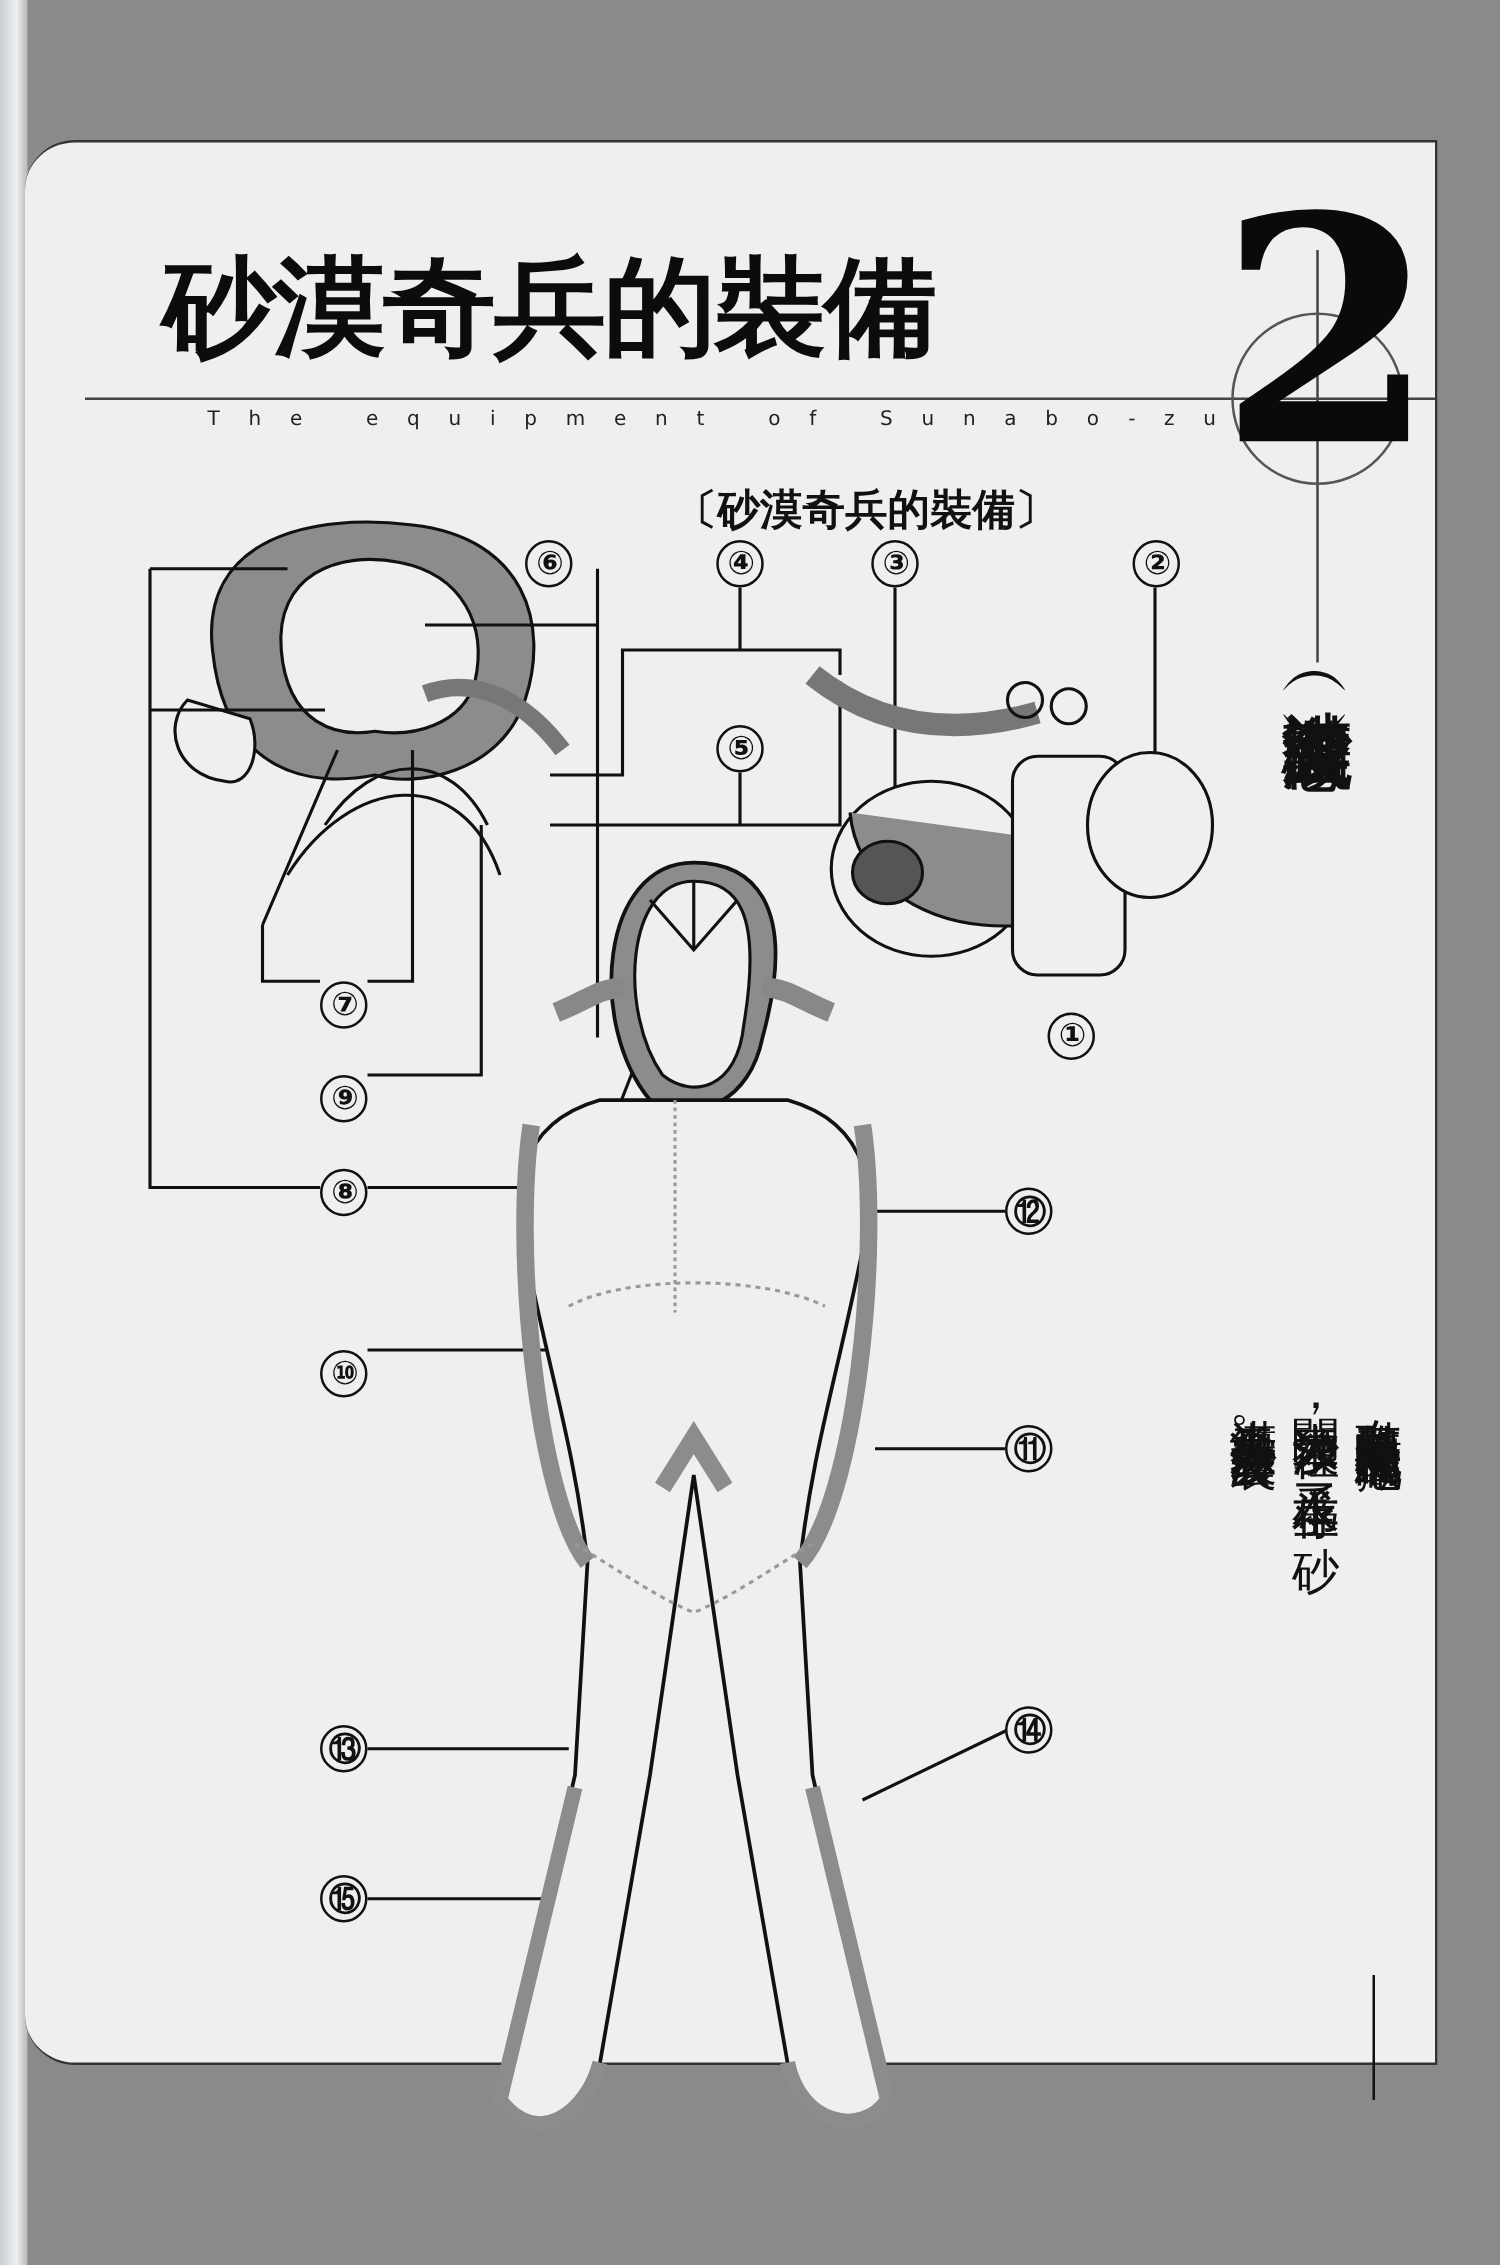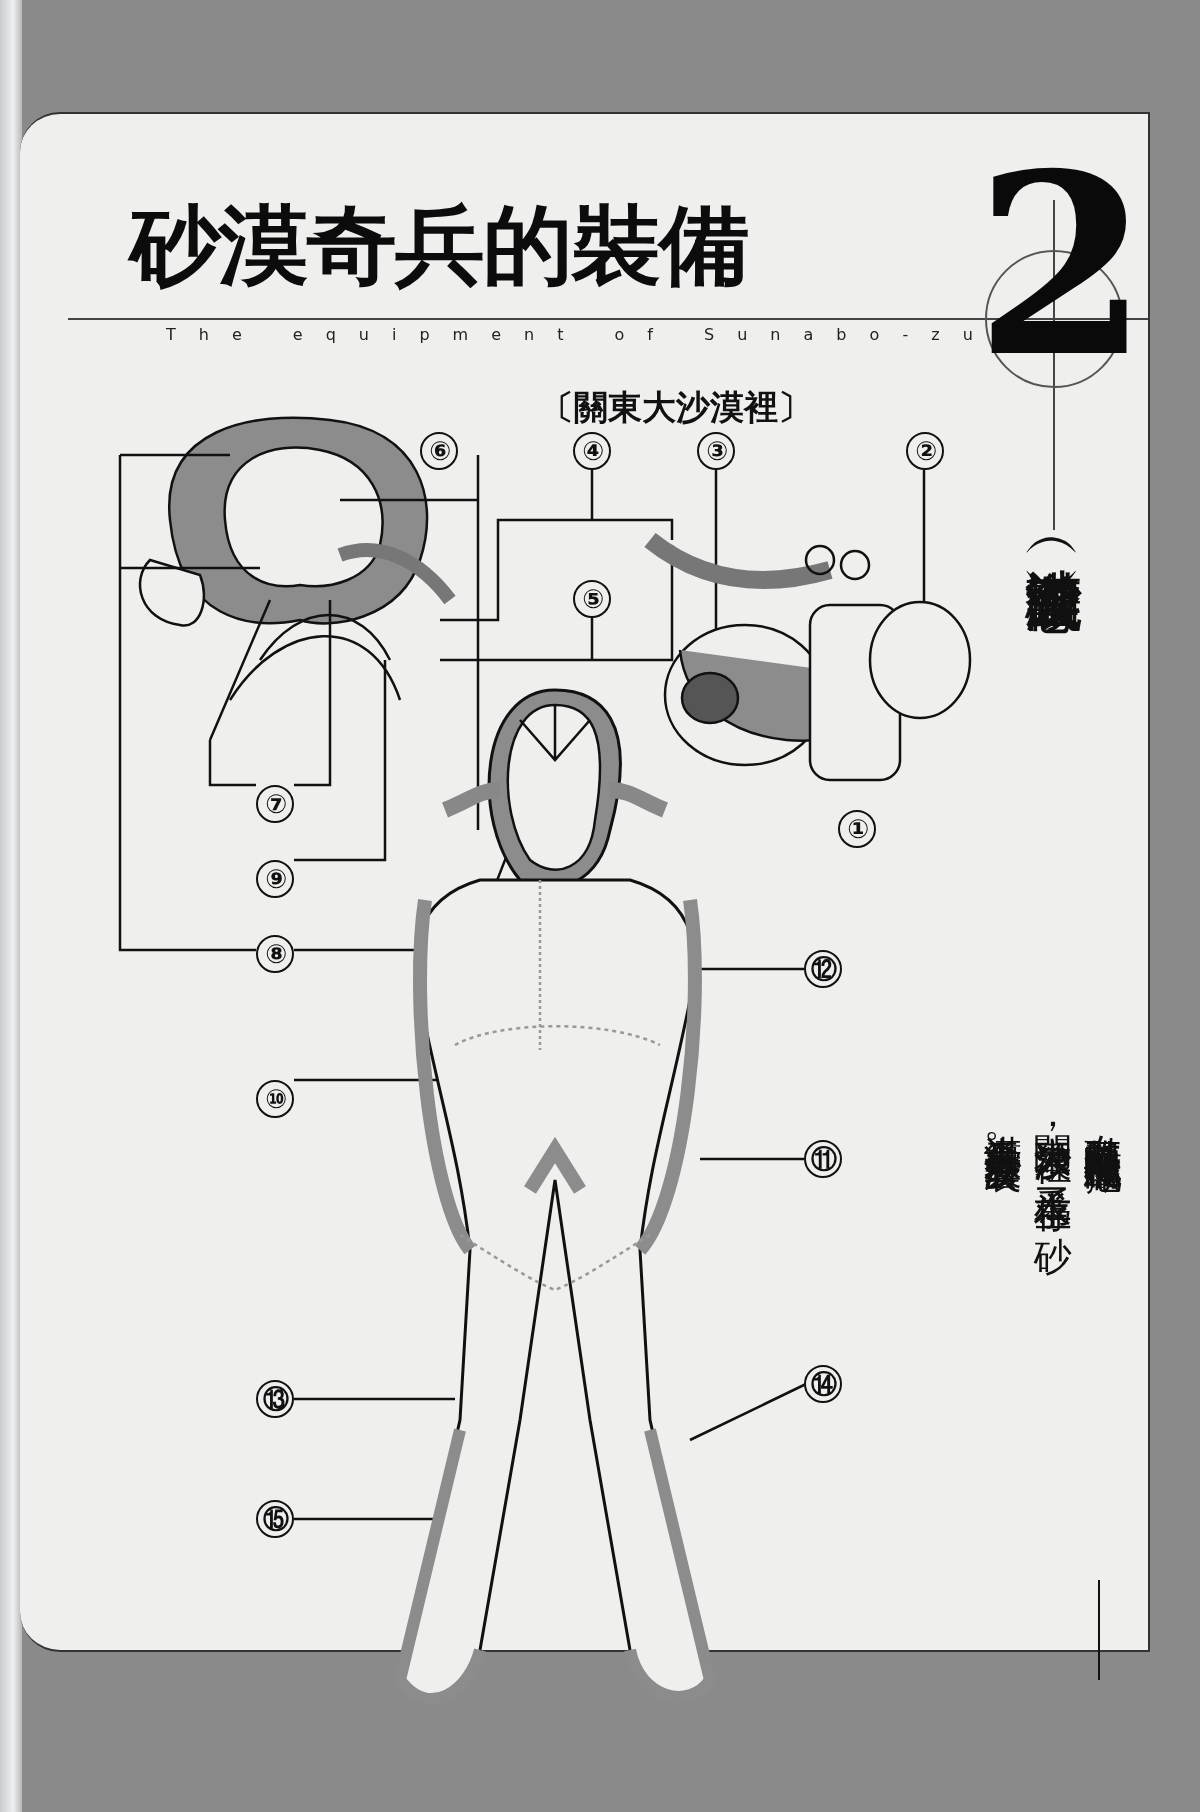--- a/index.html
+++ b/index.html
@@ -37,21 +37,21 @@
 </style>
 </head>
 <body>
 
 <div class="spine"></div>
 <div class="page"></div>
 
 <div class="title">砂漠奇兵的裝備</div>
 <div class="title-rule"></div>
 <div class="subtitle-en">The equipment of Sunabo-zu</div>
-<div class="subtitle-cn">〔關東大沙漠裡〕</div>
+<div class="subtitle-cn">〔砂漠奇兵的裝備〕</div>
 
 <div class="num-vline"></div>
 <div class="num-circle"></div>
 <div class="big-num">2</div>
 
 <div class="vert-heading">（沙漠套裝概念圖）</div>
 <div class="vert-body col1">在酷熱與寒冷兩極化的地獄</div>
 <div class="dash"></div>
 <div class="vert-body col2">關東大沙漠裡，爲了求生存，砂</div>
 <div class="vert-body col3">漠奇兵等人穿著沙漠套裝。</div>

